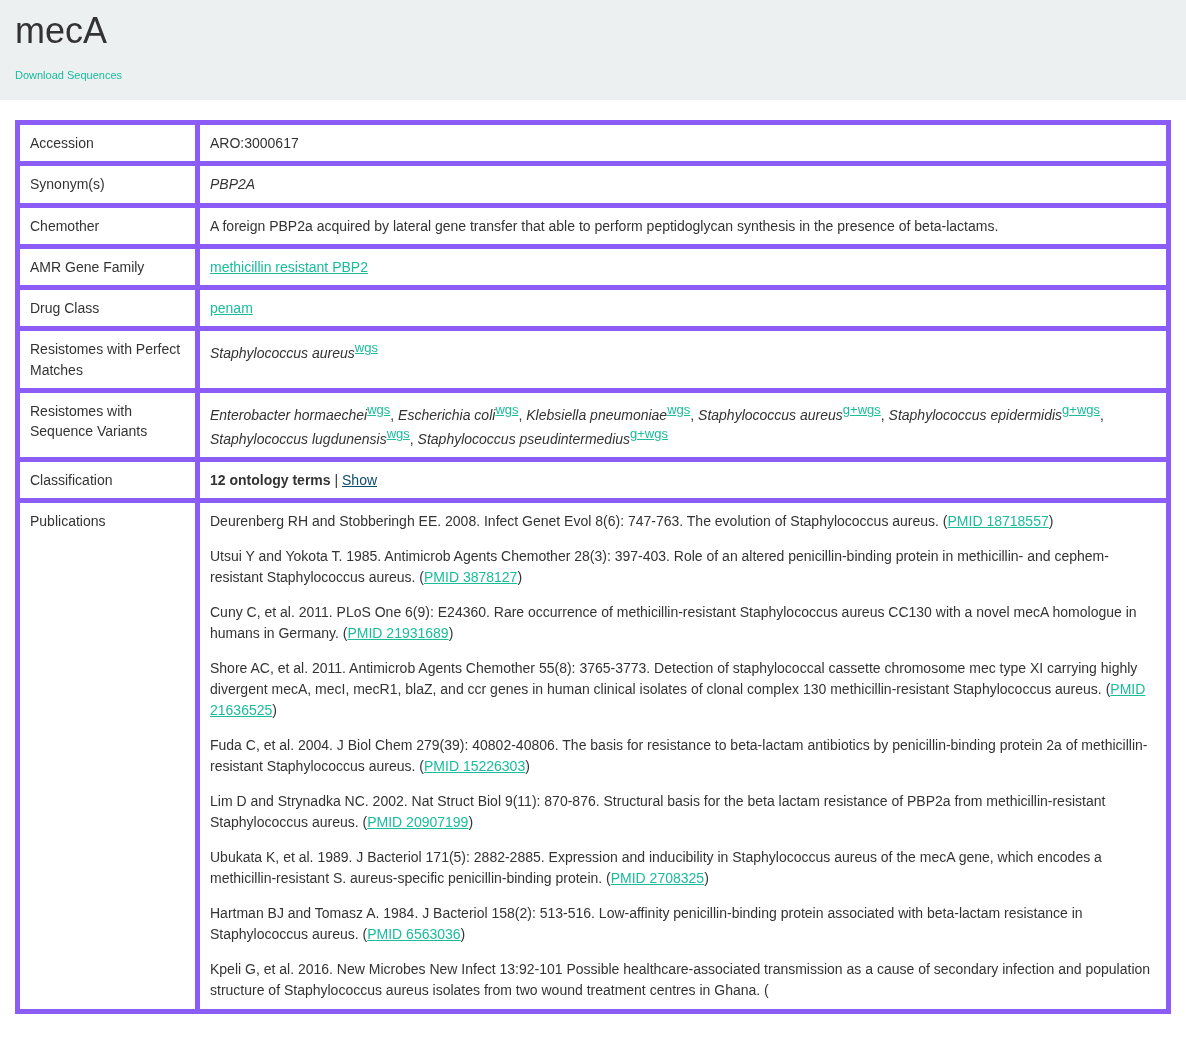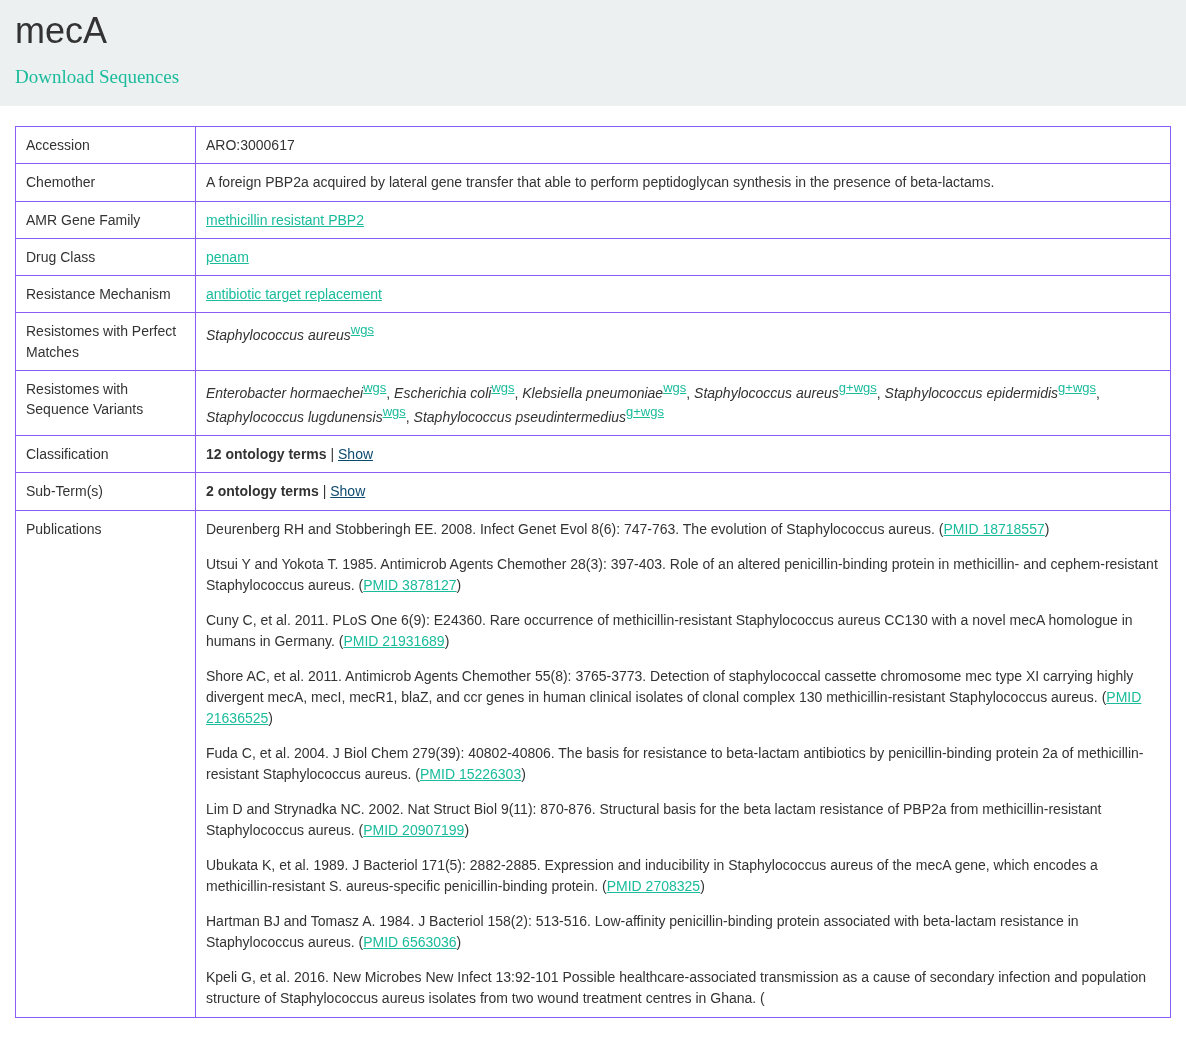--- a/index.html
+++ b/index.html
@@ -18,29 +18,29 @@
     font-size: 36px;
     font-weight: 500;
     color: #333;
     margin-bottom: 14px;
     font-family: Verdana, Geneva, sans-serif;
   }
   a {
     color: #1abc9c;
     text-decoration: none;
   }
-  .download-link { font-size: 19px; font-family: Liberation Serif, serif; }
+  .download-link { font-size: 11px; }
   .content { padding: 20px 15px; }
   table {
     width: 100%;
     border-collapse: collapse;
     border: 1px solid #ddd;
   }
   td {
-    border: 1px solid #8b5cf6;
+    border: 5px solid #8b5cf6;
     padding: 8px 10px;
     vertical-align: top;
     line-height: 1.45;
   }
   td.label {
     width: 180px;
     color: #333;
   }
   .italic { font-style: italic; }
   .wgs {
@@ -66,50 +66,46 @@
 </div>
 
 <div class="content">
   <table>
     <tbody>
         <tr>
       <td class="label">Accession</td>
       <td>ARO:3000617</td>
     </tr>
     <tr>
+      <td class="label">Synonym(s)</td>
+      <td class="italic">PBP2A</td>
+    </tr>
+    <tr>
       <td class="label">Chemother</td>
       <td>A foreign PBP2a acquired by lateral gene transfer that able to perform peptidoglycan synthesis in the presence of beta-lactams.</td>
     </tr>
     <tr>
       <td class="label">AMR Gene Family</td>
       <td><a href="#" class="ul">methicillin resistant PBP2</a></td>
     </tr>
     <tr>
       <td class="label">Drug Class</td>
       <td><a href="#" class="ul">penam</a></td>
     </tr>
     <tr>
-      <td class="label">Resistance Mechanism</td>
-      <td><a href="#" class="ul">antibiotic target replacement</a></td>
-    </tr>
-    <tr>
       <td class="label">Resistomes with Perfect Matches</td>
       <td id="perfect-matches"><span class="italic">Staphylococcus aureus</span><a href="#" class="wgs">wgs</a></td>
     </tr>
     <tr>
       <td class="label">Resistomes with Sequence Variants</td>
       <td id="sequence-variants"><span class="italic">Enterobacter hormaechei</span><a href="#" class="wgs">wgs</a>, <span class="italic">Escherichia coli</span><a href="#" class="wgs">wgs</a>, <span class="italic">Klebsiella pneumoniae</span><a href="#" class="wgs">wgs</a>, <span class="italic">Staphylococcus aureus</span><a href="#" class="wgs">g+wgs</a>, <span class="italic">Staphylococcus epidermidis</span><a href="#" class="wgs">g+wgs</a>, <span class="italic">Staphylococcus lugdunensis</span><a href="#" class="wgs">wgs</a>, <span class="italic">Staphylococcus pseudintermedius</span><a href="#" class="wgs">g+wgs</a></td>
     </tr>
     <tr>
       <td class="label">Classification</td>
       <td><span class="ontology-count">12 ontology terms</span><span> | </span><a href="#" class="show-link">Show</a></td>
-    </tr>
-    <tr>
-      <td class="label">Sub-Term(s)</td>
-      <td><span class="ontology-count">2 ontology terms</span><span> | </span><a href="#" class="show-link">Show</a></td>
     </tr>
     <tr>
       <td class="label">Publications</td>
       <td id="publications">
             <div class="pub"><span>Deurenberg RH and Stobberingh EE. 2008. Infect Genet Evol 8(6): 747-763. The evolution of Staphylococcus aureus. (</span><a href="#" class="pmid">PMID 18718557</a><span>)</span></div>
             <div class="pub"><span>Utsui Y and Yokota T. 1985. Antimicrob Agents Chemother 28(3): 397-403. Role of an altered penicillin-binding protein in methicillin- and cephem-resistant Staphylococcus aureus. (</span><a href="#" class="pmid">PMID 3878127</a><span>)</span></div>
             <div class="pub"><span>Cuny C, et al. 2011. PLoS One 6(9): E24360. Rare occurrence of methicillin-resistant Staphylococcus aureus CC130 with a novel mecA homologue in humans in Germany. (</span><a href="#" class="pmid">PMID 21931689</a><span>)</span></div>
             <div class="pub"><span>Shore AC, et al. 2011. Antimicrob Agents Chemother 55(8): 3765-3773. Detection of staphylococcal cassette chromosome mec type XI carrying highly divergent mecA, mecI, mecR1, blaZ, and ccr genes in human clinical isolates of clonal complex 130 methicillin-resistant Staphylococcus aureus. (</span><a href="#" class="pmid">PMID 21636525</a><span>)</span></div>
             <div class="pub"><span>Fuda C, et al. 2004. J Biol Chem 279(39): 40802-40806. The basis for resistance to beta-lactam antibiotics by penicillin-binding protein 2a of methicillin-resistant Staphylococcus aureus. (</span><a href="#" class="pmid">PMID 15226303</a><span>)</span></div>
             <div class="pub"><span>Lim D and Strynadka NC. 2002. Nat Struct Biol 9(11): 870-876. Structural basis for the beta lactam resistance of PBP2a from methicillin-resistant Staphylococcus aureus. (</span><a href="#" class="pmid">PMID 20907199</a><span>)</span></div>

